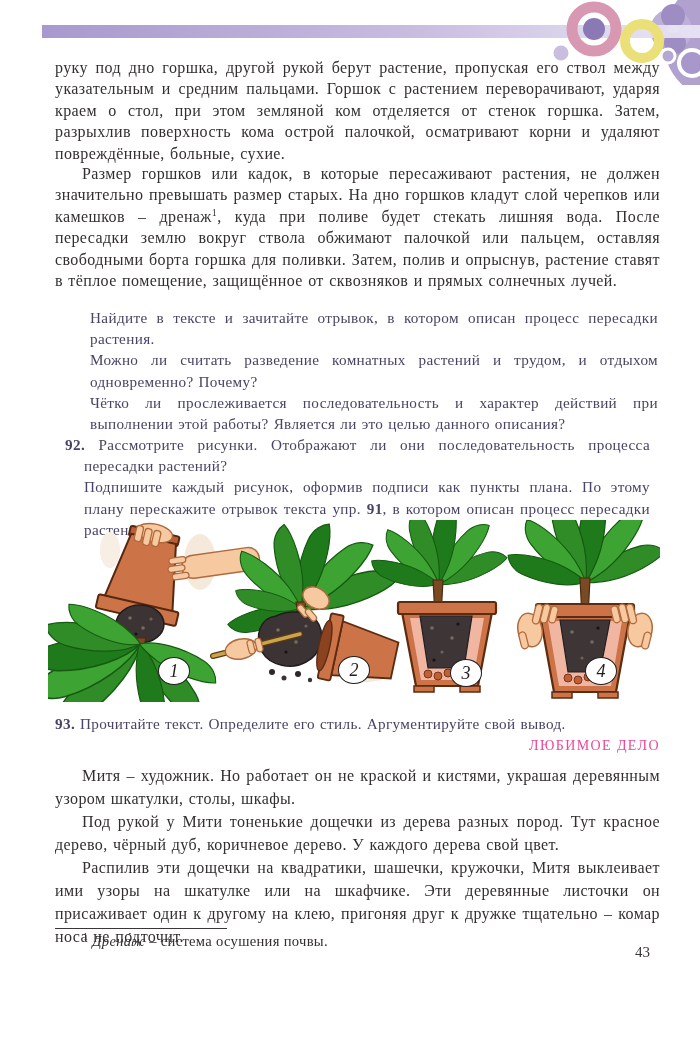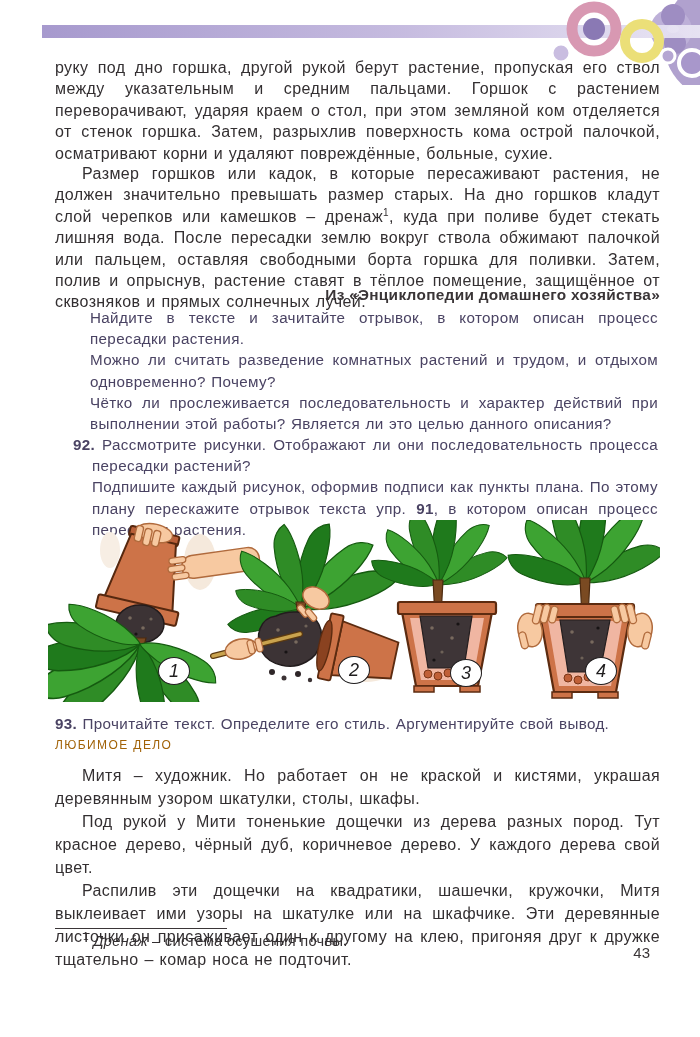--- a/index.html
+++ b/index.html
@@ -1,31 +1,31 @@
 <!DOCTYPE html>
 <html><head>
 <meta charset="utf-8">
 <style>
   html,body{margin:0;padding:0;background:#fff;}
   .page{position:relative;width:700px;height:1037px;background:#ffffff;overflow:hidden;
-        font-family:Liberation Sans, sans-serif;}
+        font-family:Liberation Serif, serif;}
   .abs{position:absolute;}
   .body-text{font-size:16px;line-height:21.4px;letter-spacing:.4px;word-spacing:1px;
              color:#332f31;text-align:justify;}
   .body-text p{margin:0;}
   .ind{text-indent:27px;}
   sup.fn{font-size:10px;vertical-align:super;line-height:0;}
   .attribution{font-weight:bold;text-align:right;font-size:15.4px;color:#3a3537;letter-spacing:.3px;}
   .task{font-size:15.2px;line-height:21.2px;letter-spacing:.35px;word-spacing:.8px;
         color:#4a4363;text-align:justify;}
   .task p{margin:0;}
   .hang{text-indent:-19px;}
   .tnum{font-weight:bold;}
   .ex93{text-align:left;}
-  .story-title{font-size:12px;letter-spacing:1.4px;color:#a16207;text-align:left;}
+  .story-title{font-size:14px;letter-spacing:1.4px;color:#ec4899;text-align:right;}
   .footnote{font-size:14.6px;color:#332f31;letter-spacing:.3px;}
   .fn-term{font-style:italic;}
   .fn-rule{border-top:1.4px solid #3a3537;width:172px;}
   .page-num{font-size:15px;color:#3a3537;}
   .figstrip{position:absolute;left:48px;top:520px;width:612px;height:182px;}
   .badge{position:absolute;width:30px;height:26px;border:1.6px solid #1f1d1e;border-radius:50%;
          background:#fff;display:flex;align-items:center;justify-content:center;
          font-style:italic;font-size:18px;color:#1f1d1e;}
 </style>
 </head>
@@ -59,29 +59,28 @@
   </svg>
 
   <div class="abs body-text" style="left:55px;top:57px;width:605px;">
     <p>руку под дно горшка, другой рукой берут растение, пропуская его ствол между указательным и средним пальцами. Горшок с растением переворачивают, ударяя краем о стол, при этом земляной ком отделяется от стенок горшка. Затем, разрыхлив поверхность кома острой палочкой, осматривают корни и удаляют повреждённые, больные, сухие.</p>
   </div>
 
   <div class="abs body-text" style="left:55px;top:163px;width:605px;">
     <p class="ind"><span>Размер горшков или кадок, в которые пересаживают растения, не должен значительно превышать размер старых. На дно горшков кладут слой черепков или камешков – дренаж</span><sup class="fn">1</sup><span>, куда при поливе будет стекать лишняя вода. После пересадки землю вокруг ствола обжимают палочкой или пальцем, оставляя свободными борта горшка для поливки. Затем, полив и опрыснув, растение ставят в тёплое помещение, защищённое от сквозняков и прямых солнечных лучей.</span></p>
   </div>
 
-  <div class="abs attribution" style="left:55px;top:286px;width:605px;">Из «Энциклопедии домашнего хозяйства»</div>
 
   <div class="abs task" style="left:90px;top:307px;width:568px;">
     <p>Найдите в тексте и зачитайте отрывок, в котором описан процесс пересадки растения.</p>
     <p>Можно ли считать разведение комнатных растений и трудом, и отдыхом одновременно? Почему?</p>
     <p>Чётко ли прослеживается последовательность и характер действий при выполнении этой работы? Является ли это целью данного описания?</p>
   </div>
 
-  <div class="abs task" style="left:92px;top:434px;width:566px;">
+  <div class="abs task" style="left:84px;top:434px;width:566px;">
     <p class="hang"><span class="tnum">92.</span> <span>Рассмотрите рисунки. Отображают ли они последовательность процесса пересадки растений?</span></p>
     <p><span>Подпишите каждый рисунок, оформив подписи как пункты плана. По этому плану перескажите отрывок текста упр. </span><span class="tnum">91</span><span>, в котором описан процесс пересадки растения.</span></p>
   </div>
 
   <div class="figstrip">
     <svg width="612" height="182" viewBox="0 0 612 182">
       <defs>
         <path id="frond" d="M0,0 C10,-9 34,-15 56,-13 C66,-12 72,-6 74,-1 C64,5 40,9 20,6 C9,4 2,2 0,0 Z" stroke="#155a10" stroke-width="1"></path>
         <g id="potg">
           <path d="M-30,-30 L30,-30 L20,34 L-20,34 Z" fill="#cd7348" stroke="#5c2b10" stroke-width="2"></path>

